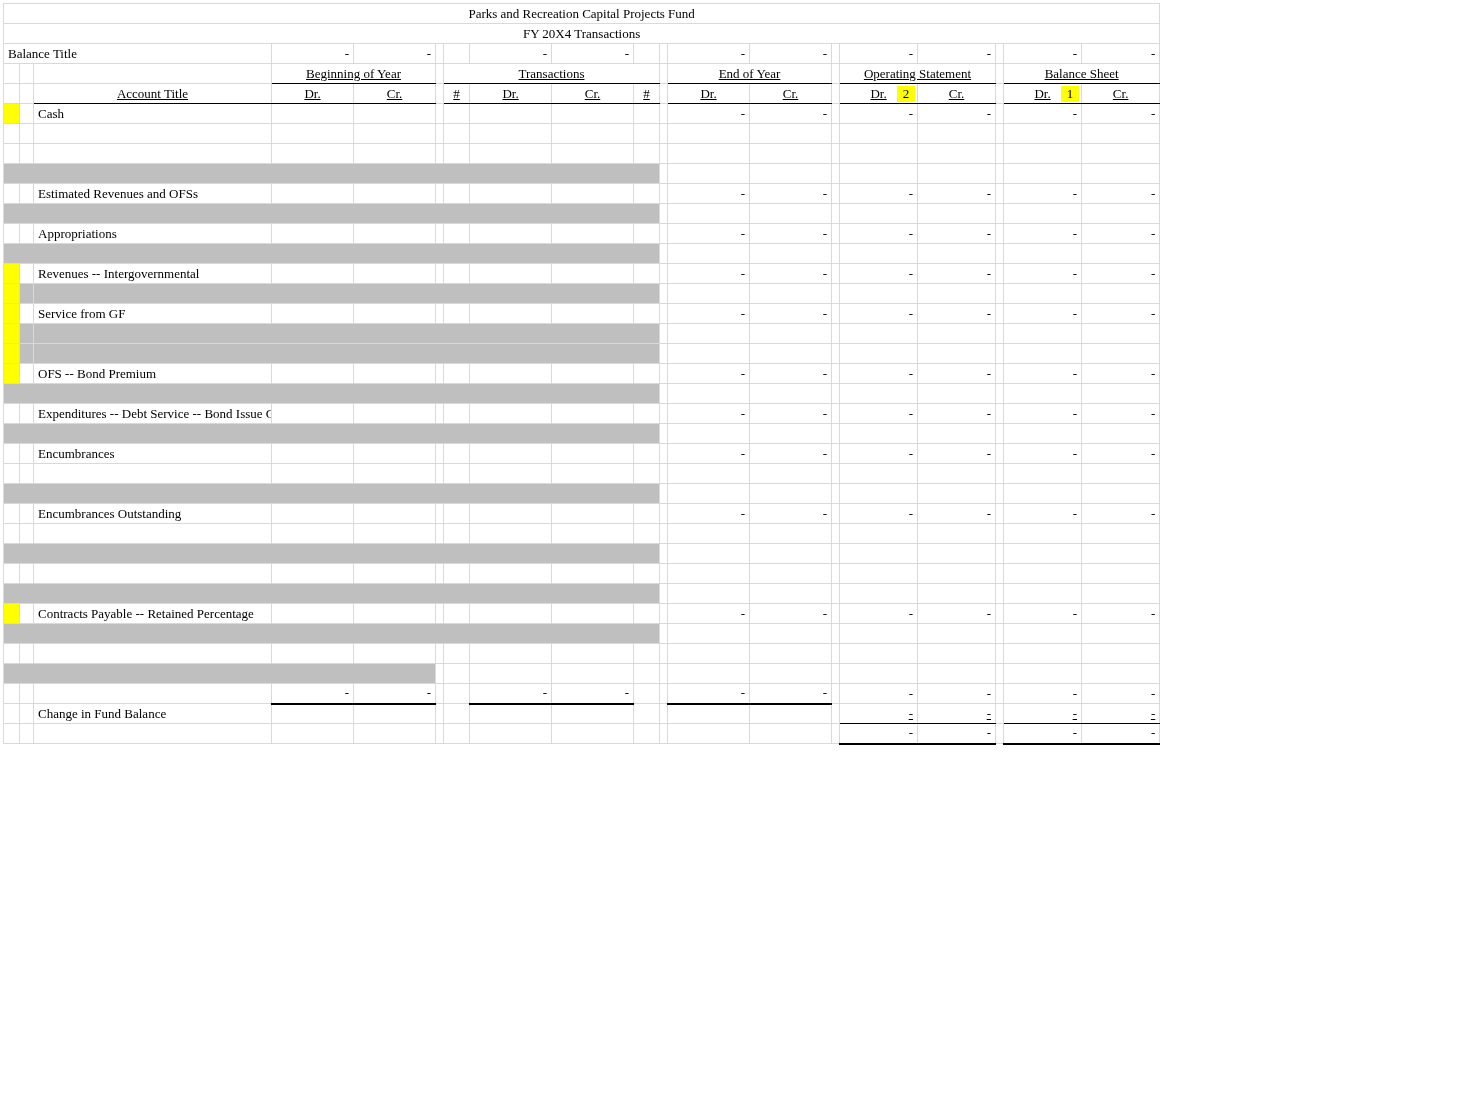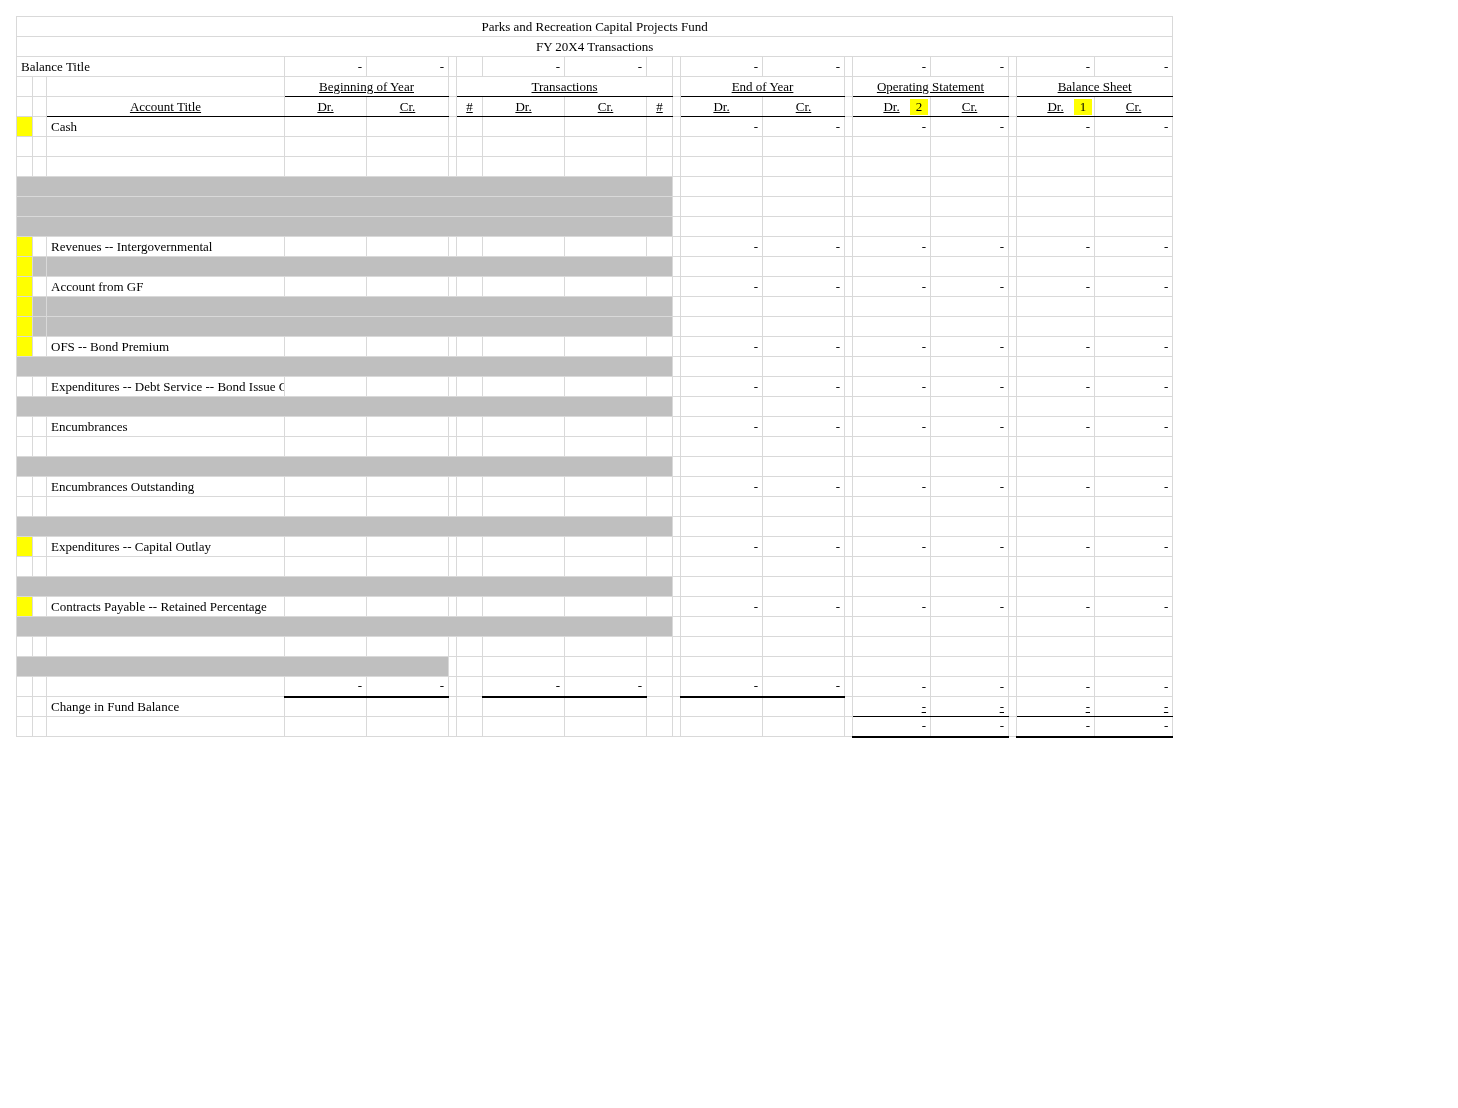--- a/index.html
+++ b/index.html
@@ -8,21 +8,21 @@
     padding: 0;
     font-family: "Times New Roman", Times, serif;
     font-size: 13px;
     color: #000;
     background: #fff;
   }
   table.sheet {
     border-collapse: collapse;
     table-layout: fixed;
     width: 1072px;
-    margin: 16px;
+    margin: 3px;
   }
   table.sheet td {
     border: 1px solid #d9d9d9;
     height: 20px;
     padding: 1px 4px 1px 4px;
     vertical-align: middle;
     overflow: hidden;
     white-space: nowrap;
   }
   col.marker    { width: 16px; }
@@ -225,32 +225,74 @@
         <td></td>
         <td></td>
         <td></td>
         <td></td>
         <td></td>
         <td></td>
         <td></td>
       </tr>
 
 <tr>
-        <td class="graybar" colspan="10"></td>
-        <td></td>
-        <td></td>
-        <td></td>
-        <td></td>
-        <td></td>
-        <td></td>
-        <td></td>
-        <td></td>
-        <td></td>
-      </tr>
-
+  <td></td>
+        <td></td>
+  <td>Estimated Revenues and OFSs</td>
+  <td></td>
+        <td></td>
+        <td></td>
+        <td></td>
+        <td></td>
+        <td></td>
+        <td></td>
+        <td></td>
+  <td class="right">-</td>
+  <td class="right">-</td>
+        <td></td>
+  <td class="right">-</td>
+  <td class="right">-</td>
+        <td></td>
+  <td class="right">-</td>
+  <td class="right">-</td>
+</tr>
+<tr>
+        <td class="graybar" colspan="10"></td>
+        <td></td>
+        <td></td>
+        <td></td>
+        <td></td>
+        <td></td>
+        <td></td>
+        <td></td>
+        <td></td>
+        <td></td>
+      </tr>
+
+<tr>
+  <td></td>
+        <td></td>
+  <td>Appropriations</td>
+  <td></td>
+        <td></td>
+        <td></td>
+        <td></td>
+        <td></td>
+        <td></td>
+        <td></td>
+        <td></td>
+  <td class="right">-</td>
+  <td class="right">-</td>
+        <td></td>
+  <td class="right">-</td>
+  <td class="right">-</td>
+        <td></td>
+  <td class="right">-</td>
+  <td class="right">-</td>
+</tr>
 <tr>
         <td class="graybar" colspan="10"></td>
         <td></td>
         <td></td>
         <td></td>
         <td></td>
         <td></td>
         <td></td>
         <td></td>
         <td></td>
@@ -289,21 +331,21 @@
         <td></td>
         <td></td>
         <td></td>
         <td></td>
         <td></td>
       </tr>
 
 <tr>
   <td class="yellow-cell"></td>
         <td></td>
-  <td>Account from GF</td>
+  <td>Service from GF</td>
   <td></td>
         <td></td>
         <td></td>
         <td></td>
         <td></td>
         <td></td>
         <td></td>
         <td></td>
   <td class="right">-</td>
   <td class="right">-</td>
@@ -516,41 +558,20 @@
         <td></td>
         <td></td>
         <td></td>
         <td></td>
         <td></td>
         <td></td>
         <td></td>
       </tr>
 
 <tr>
-  <td class="yellow-cell"></td>
-        <td></td>
-  <td>Expenditures -- Capital Outlay</td>
-  <td></td>
-        <td></td>
-        <td></td>
-        <td></td>
-        <td></td>
-        <td></td>
-        <td></td>
-        <td></td>
-  <td class="right">-</td>
-  <td class="right">-</td>
-        <td></td>
-  <td class="right">-</td>
-  <td class="right">-</td>
-        <td></td>
-  <td class="right">-</td>
-  <td class="right">-</td>
-</tr>
-<tr>
         <td></td>
         <td></td>
         <td></td>
         <td></td>
         <td></td>
         <td></td>
         <td></td>
         <td></td>
         <td></td>
         <td></td>

